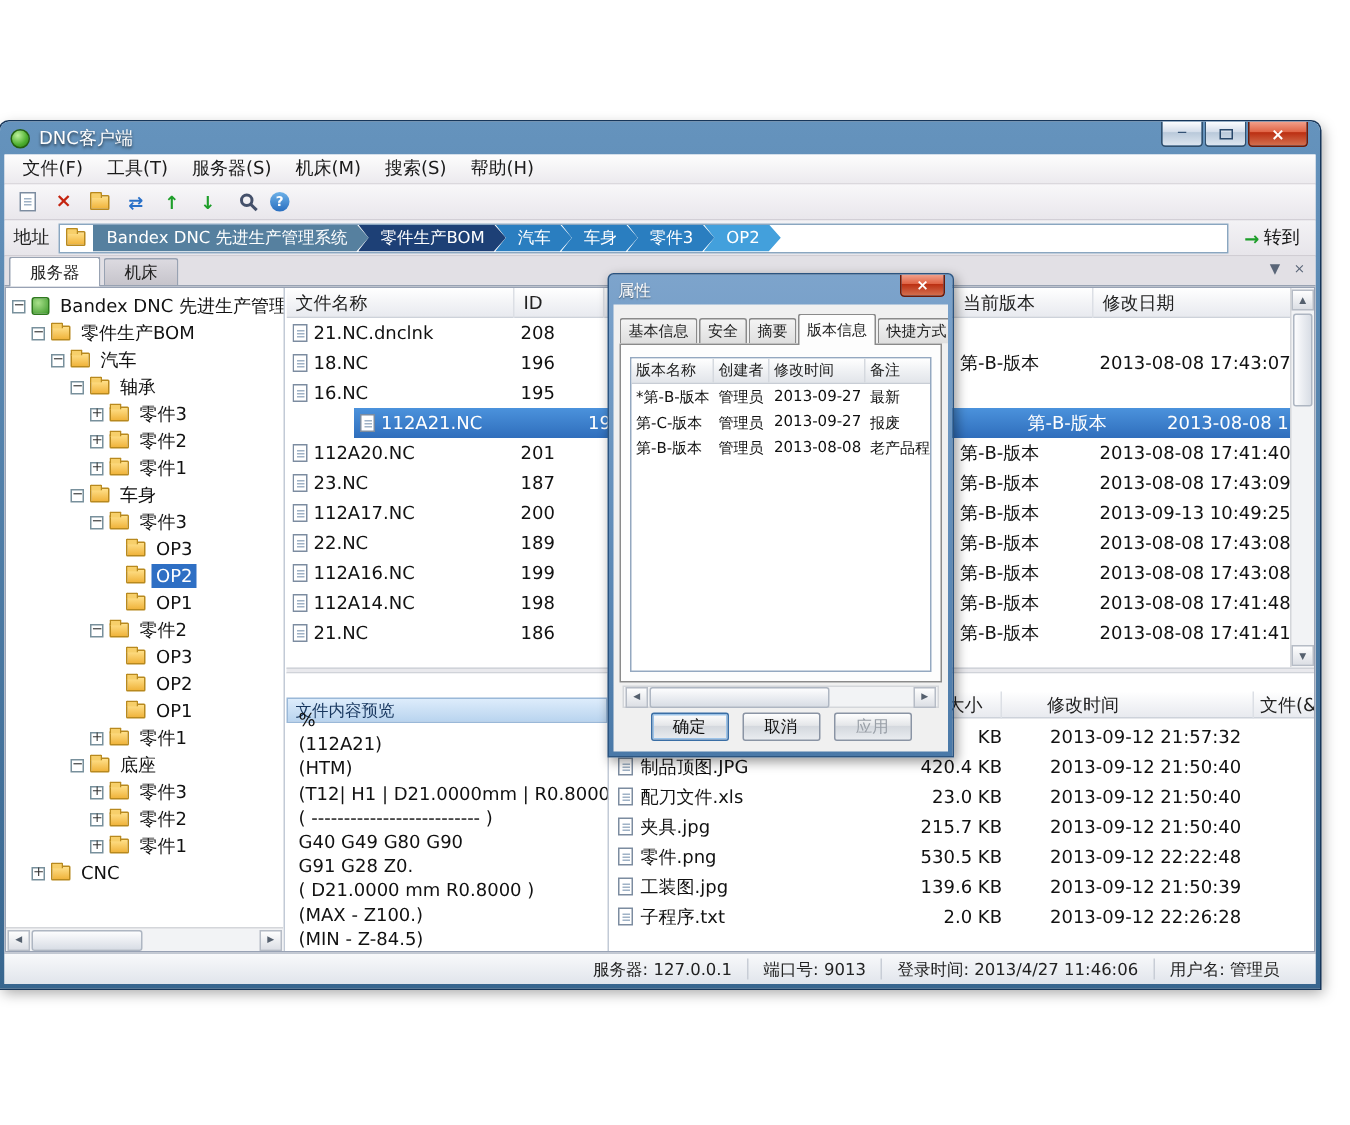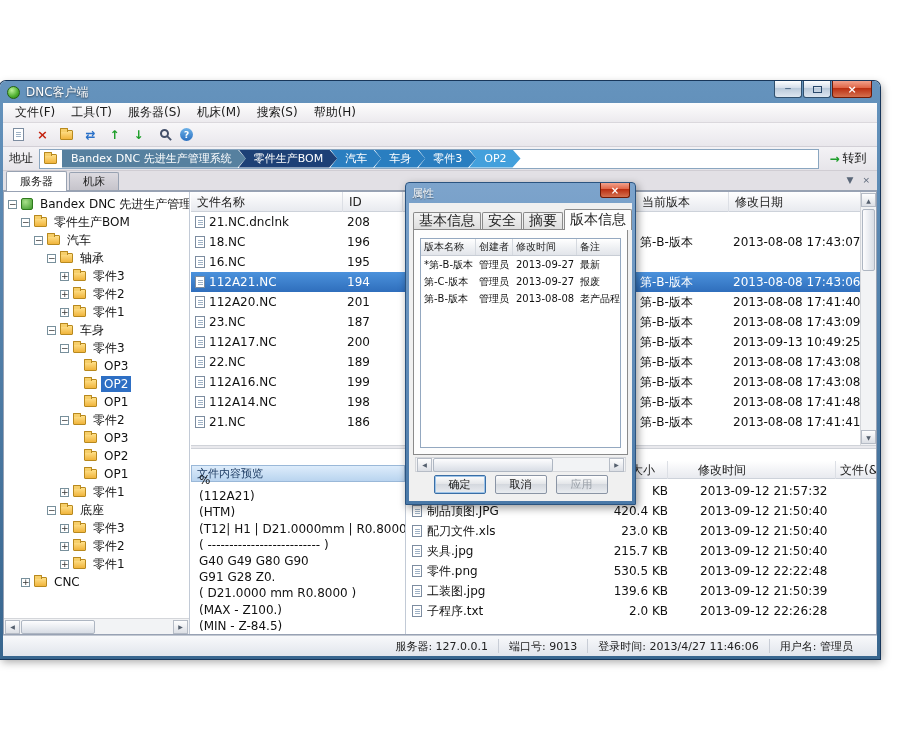--- a/index.html
+++ b/index.html
@@ -86,21 +86,21 @@
   .uplist{position:absolute;left:187px;top:0;right:0;height:253px;overflow:hidden;}
   .lv-header{position:absolute;left:0;top:0;right:0;height:20px;background:linear-gradient(#ffffff,#f2f3f6 55%,#e8eaef);border-bottom:1px solid #cdd2da;font-size:12px;color:#222;}
   .lv-hcell{position:absolute;top:0;height:20px;display:flex;align-items:center;padding-left:6px;border-right:1px solid #dcdfe5;white-space:nowrap;overflow:hidden;}
   .hc-name{left:0;width:152px;}
   .hc-id{left:152px;width:60px;}
   .hc-mid{left:212px;width:233px;border-right:none;}
   .hc-ver{left:445px;width:93px;}
   .hc-date{left:538px;width:137px;border-right:none;}
   .lv-rows{position:absolute;left:0;top:20px;right:16px;bottom:0;}
   .lv-row{position:absolute;left:0;right:0;height:20px;font-size:12px;color:#111;}
-  .lv-row.selected{background:linear-gradient(#4b92dc,#2f6ebc);color:#fff;}
+  .lv-row.selected{background:linear-gradient(#4b92dc,#2f6ebc);color:#fff;margin-left:45px;}
   .lv-cell{position:absolute;top:0;height:20px;display:flex;align-items:center;white-space:nowrap;overflow:hidden;}
   .c-name{left:4px;width:146px;gap:4px;}
   .c-id{left:156px;width:54px;}
   .c-ver{left:449px;width:88px;}
   .c-date{left:542px;width:133px;}
 
   .hsplit{position:absolute;left:187px;right:0;top:253px;height:4px;background:#e9e9ed;border-top:1px solid #d0d3d9;border-bottom:1px solid #d0d3d9;}
 
   
   .preview{position:absolute;left:187px;top:257px;width:215px;bottom:0;border-right:1px solid #c2cad6;background:#fff;}
@@ -129,21 +129,21 @@
 
   
   .dialog{position:absolute;left:405px;top:182px;width:231px;height:323px;z-index:50;background:linear-gradient(#7da4cc,#4a79a8);
     border:1px solid #2b5480;border-radius:4px 4px 0 0;box-shadow:2px 3px 8px rgba(0,0,0,.4);}
   .dlg-title{height:20px;display:flex;align-items:center;padding:0 6px;color:#fff;font-size:11px;text-shadow:0 1px 1px rgba(0,0,0,.5);}
   .dlg-close{position:absolute;top:0;right:5px;width:30px;height:15px;border:1px solid #6e1a06;border-top:none;border-radius:0 0 3px 3px;
     background:linear-gradient(#f2a18c,#df6243 45%,#bb2f12 46%,#d4704f);color:#fff;font-size:10px;font-weight:bold;
     display:flex;align-items:center;justify-content:center;}
   .dlg-body{position:absolute;left:3px;right:3px;top:20px;bottom:3px;background:#f0f0f0;overflow:hidden;}
   .dlg-tabs{position:absolute;left:4px;right:4px;top:5px;height:21px;display:flex;align-items:flex-end;}
-  .dtab{height:17px;padding:4px 5px;font-size:14px;display:flex;align-items:center;border:1px solid #8a8a8a;border-bottom:none;
+  .dtab{height:17px;padding:4px 5px;font-size:10px;display:flex;align-items:center;border:1px solid #8a8a8a;border-bottom:none;
     background:linear-gradient(#f4f4f4,#dedede);margin-right:1px;border-radius:2px 2px 0 0;white-space:nowrap;color:#222;text-align:center;}
   .dtab.active{background:#fdfdfd;height:21px;margin-bottom:-1px;z-index:2;}
   .dlg-panel{position:absolute;left:4px;right:4px;top:26px;bottom:46px;background:#fdfdfd;border:1px solid #8a8a8a;}
   .dver{position:absolute;left:6px;top:8px;right:6px;bottom:6px;border:1px solid #94a8c0;background:#fff;overflow:hidden;}
   .dver-header{display:flex;height:17px;background:linear-gradient(#ffffff,#eef0f3 55%,#e2e5ea);border-bottom:1px solid #c8cdd5;font-size:10px;color:#222;}
   .dver-hcell{display:flex;align-items:center;padding-left:3px;border-right:1px solid #d5d9df;flex:none;white-space:nowrap;overflow:hidden;}
   .dver-row{display:flex;height:17px;font-size:10px;color:#111;}
   .dver-cell{display:flex;align-items:center;padding-left:3px;flex:none;white-space:nowrap;overflow:hidden;}
   .w0{width:55px;} .w1{width:37px;} .w2{width:64px;} .w3{width:55px;border-right:none;}
   .dlg-hscroll{position:absolute;left:6px;right:6px;bottom:29px;height:15px;background:#f2f3f5;border:1px solid #d4d6da;display:flex;align-items:center;}

